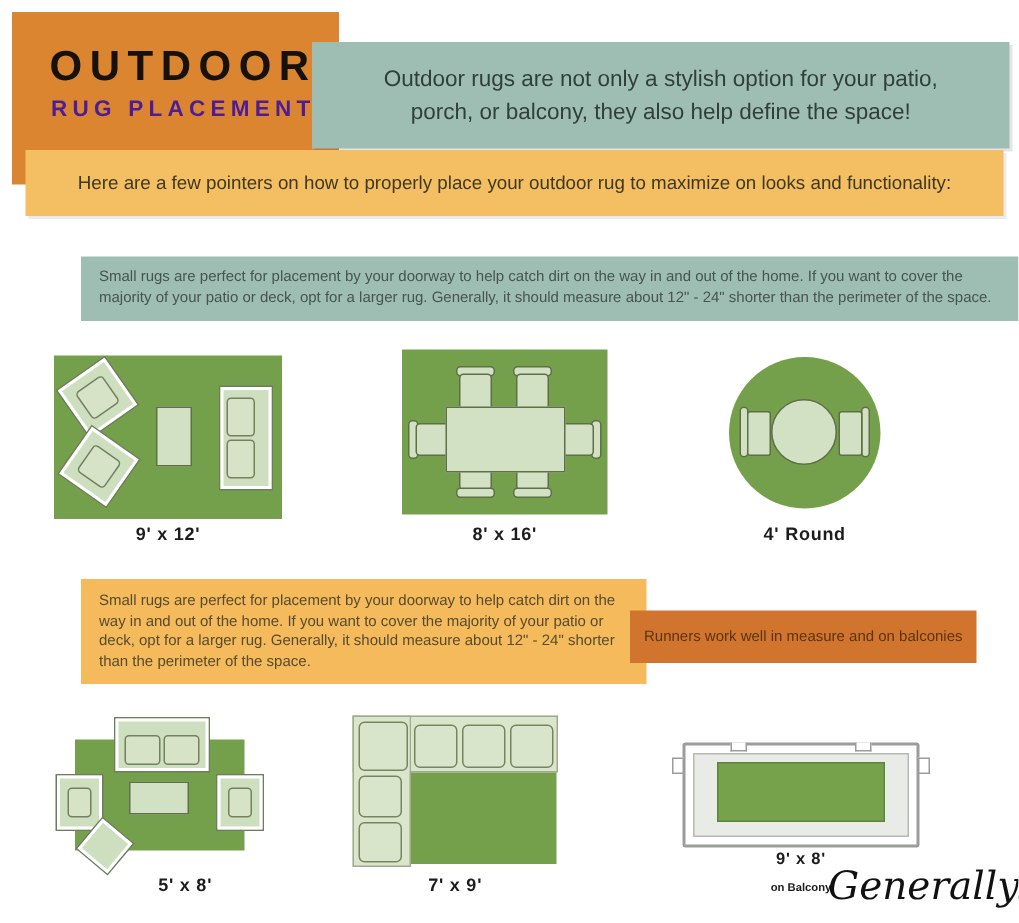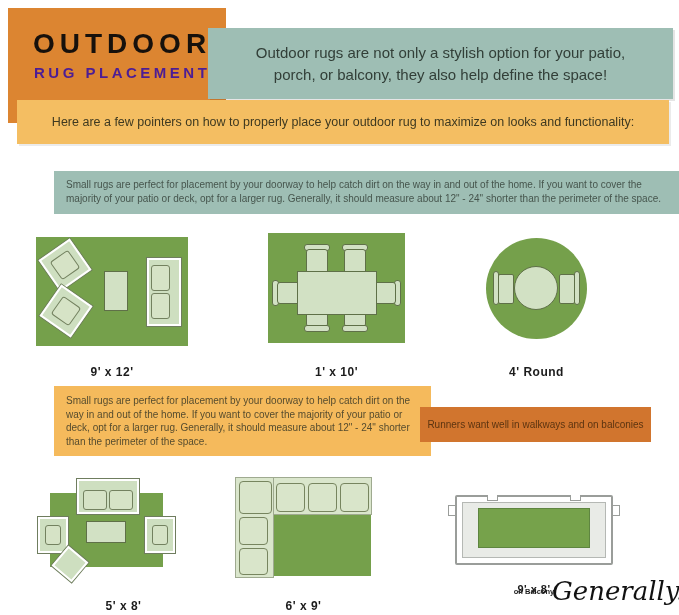--- a/index.html
+++ b/index.html
@@ -25,21 +25,21 @@
   .note{background:#9EBEB4;color:#46554D;font-size:10px;line-height:13.5px;
         padding:7px 12px;box-sizing:border-box;margin-left:36px;}
   .note-teal{left:18px;top:171px;width:637px;min-height:43px;}
   .note-orange{left:18px;top:386px;width:377px;min-height:68px;background:#F5BA5C;color:#564C2E;padding:8px 12px;}
   .runner-box{left:420px;top:407px;width:231px;height:35px;background:#D1752E;
         display:flex;align-items:center;justify-content:center;font-size:10px;color:#5C3410;}
 
   
   .rug{background:#75A04B;}
   .rug-round{border-radius:50%;}
-  .dim-label{font-size:12px;font-weight:700;color:#1c1c1c;text-align:center;letter-spacing:0.5px;margin-top:16px;}
+  .dim-label{font-size:12px;font-weight:700;color:#1c1c1c;text-align:center;letter-spacing:0.5px;}
   .sub-label{font-size:7.5px;font-weight:700;color:#1c1c1c;text-align:center;margin-top:-1px;}
 
   
   .sofa{background:#CEDFC0;border:2px solid #ffffff;box-shadow:0 0 0 1px #6F7D5E;box-sizing:border-box;}
   .cushion{position:absolute;background:#D6E3C6;border:1px solid #73815F;border-radius:3px;box-sizing:border-box;}
   .tbl{background:#D2E1C4;border:1px solid #5F7048;box-sizing:border-box;}
 
   
   .dseat{position:absolute;background:#D2E1C4;border:1px solid #5F7048;border-radius:3px;box-sizing:border-box;}
   .dback{position:absolute;background:#D2E1C4;border:1px solid #5F7048;border-radius:3px;box-sizing:border-box;}
@@ -103,33 +103,33 @@
     <div class="dseat" style="left:76px;top:68px;width:22px;height:26px;"></div>
     <div class="dback" style="left:74px;top:92px;width:26px;height:7px;"></div>
 
     <div class="dback" style="left:4px;top:47px;width:7px;height:26px;"></div>
     <div class="dseat" style="left:9px;top:49px;width:24px;height:22px;"></div>
     <div class="dback" style="left:126px;top:47px;width:7px;height:26px;"></div>
     <div class="dseat" style="left:104px;top:49px;width:24px;height:22px;"></div>
 
     <div class="abs tbl" style="left:29px;top:38px;width:80px;height:44px;"></div>
   </div>
-  <div class="abs dim-label" style="left:268px;top:349px;width:137px;">1' x 10'</div>
+  <div class="abs dim-label" style="left:268px;top:349px;width:137px;">8' x 16'</div>
 
   <div class="abs rug rug-round" style="left:486px;top:238px;width:101px;height:101px;">
     <div class="dback" style="left:7px;top:33px;width:6px;height:34px;"></div>
     <div class="dseat" style="left:12px;top:36px;width:16px;height:30px;border-radius:2px;"></div>
     <div class="dback" style="left:88px;top:33px;width:6px;height:34px;"></div>
     <div class="dseat" style="left:73px;top:36px;width:16px;height:30px;border-radius:2px;"></div>
     <div class="abs tbl" style="left:28px;top:28px;width:44px;height:44px;border-radius:50%;"></div>
   </div>
   <div class="abs dim-label" style="left:486px;top:349px;width:101px;">4' Round</div>
 
   <div class="abs note note-orange">Small rugs are perfect for placement by your doorway to help catch dirt on the way in and out of the home. If you want to cover the majority of your patio or deck, opt for a larger rug. Generally, it should measure about 12" - 24" shorter than the perimeter of the space.</div>
-  <div class="abs runner-box">Runners want well in walkways and on balconies</div>
+  <div class="abs runner-box">Runners work well in measure and on balconies</div>
 
   <div class="abs" style="left:30px;top:470px;width:160px;height:115px;">
     <div class="abs rug" style="left:20px;top:23px;width:113px;height:74px;"></div>
     <div class="abs sofa" style="left:47px;top:9px;width:62px;height:35px;">
       <div class="cushion" style="left:4px;top:9px;width:24px;height:20px;"></div>
       <div class="cushion" style="left:30px;top:9px;width:24px;height:20px;"></div>
     </div>
     <div class="abs sofa" style="left:8px;top:47px;width:30px;height:36px;">
       <div class="cushion" style="left:5px;top:6px;width:16px;height:20px;"></div>
     </div>
@@ -146,21 +146,21 @@
     <div class="abs sect-base" style="left:0;top:0;width:137px;height:38px;"></div>
     <div class="abs sect-base" style="left:0;top:0;width:39px;height:101px;"></div>
     <div class="abs sect-patch" style="left:1px;top:1px;width:37px;height:36px;"></div>
     <div class="abs sect-cushion" style="left:4px;top:4px;width:33px;height:33px;"></div>
     <div class="abs sect-cushion" style="left:41px;top:6px;width:29px;height:29px;"></div>
     <div class="abs sect-cushion" style="left:73px;top:6px;width:29px;height:29px;"></div>
     <div class="abs sect-cushion" style="left:105px;top:6px;width:29px;height:29px;"></div>
     <div class="abs sect-cushion" style="left:4px;top:40px;width:29px;height:28px;"></div>
     <div class="abs sect-cushion" style="left:4px;top:71px;width:29px;height:27px;"></div>
   </div>
-  <div class="abs dim-label" style="left:235px;top:583px;width:137px;">6' x 9'</div>
+  <div class="abs dim-label" style="left:235px;top:583px;width:137px;">7' x 9'</div>
 
   <div class="abs balcony-outer">
     <div class="balcony-inner"></div>
   </div>
   <div class="abs balcony-tab" style="left:448px;top:505px;width:8px;height:11px;"></div>
   <div class="abs balcony-tab" style="left:612px;top:505px;width:8px;height:11px;"></div>
   <div class="abs balcony-notch" style="left:487px;top:495px;width:11px;height:6px;"></div>
   <div class="abs balcony-notch" style="left:570px;top:495px;width:11px;height:6px;"></div>
   <div class="abs balcony-rug"></div>
   <div class="abs dim-label" style="left:455px;top:567px;width:158px;font-size:11px;">9' x 8'</div>

